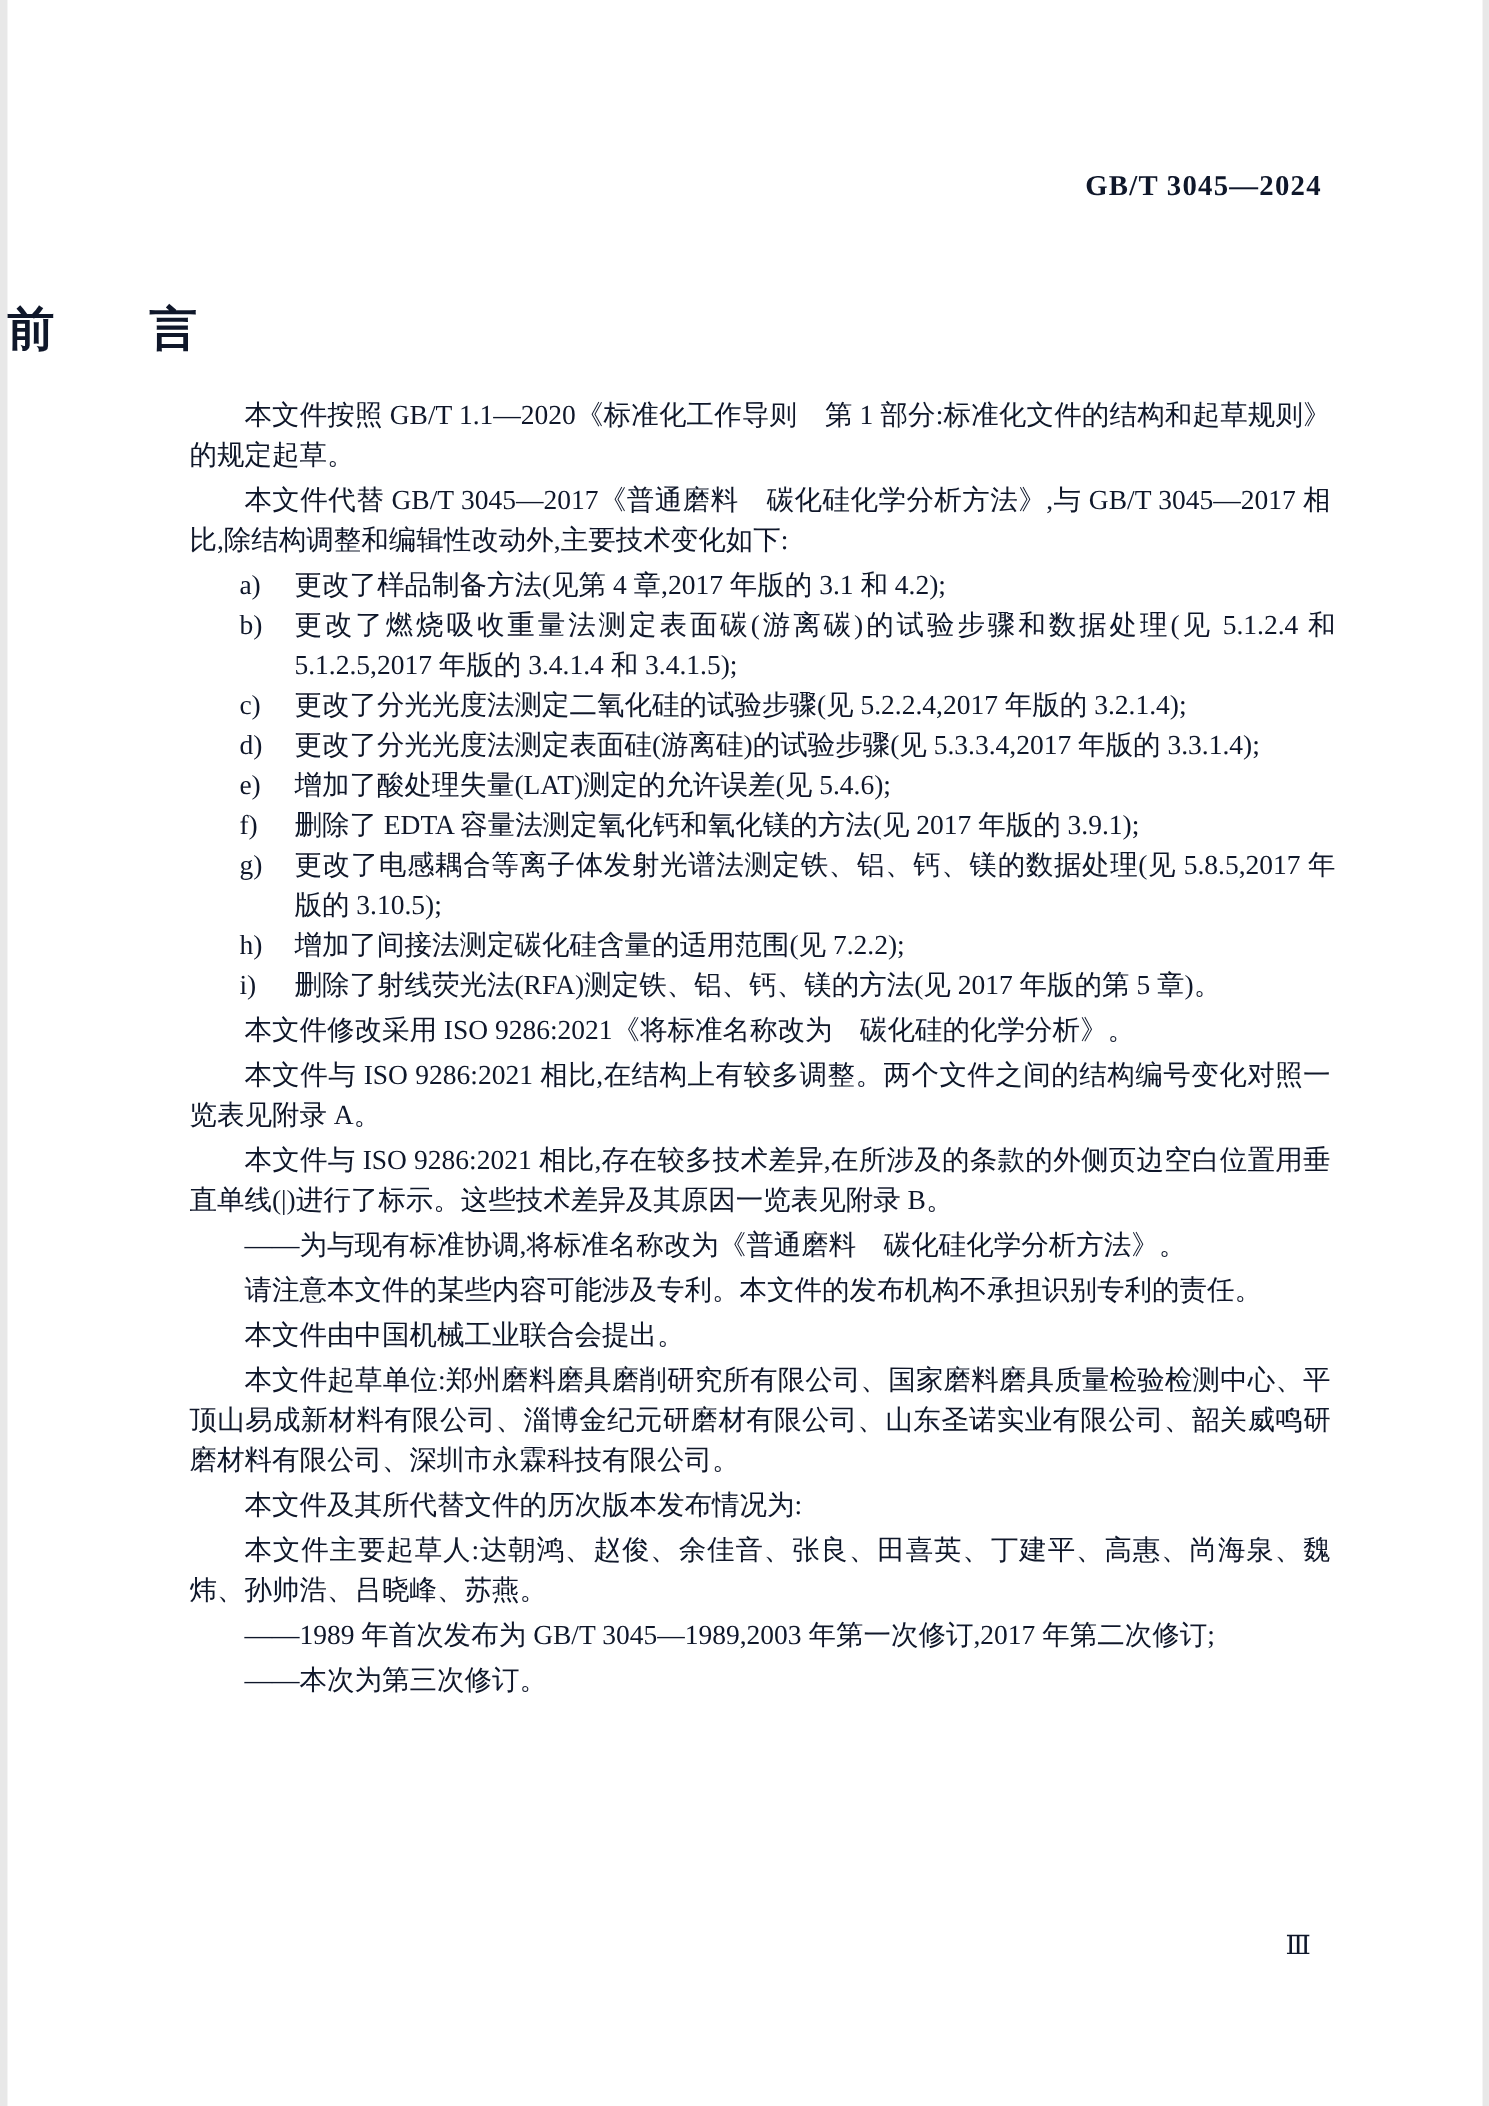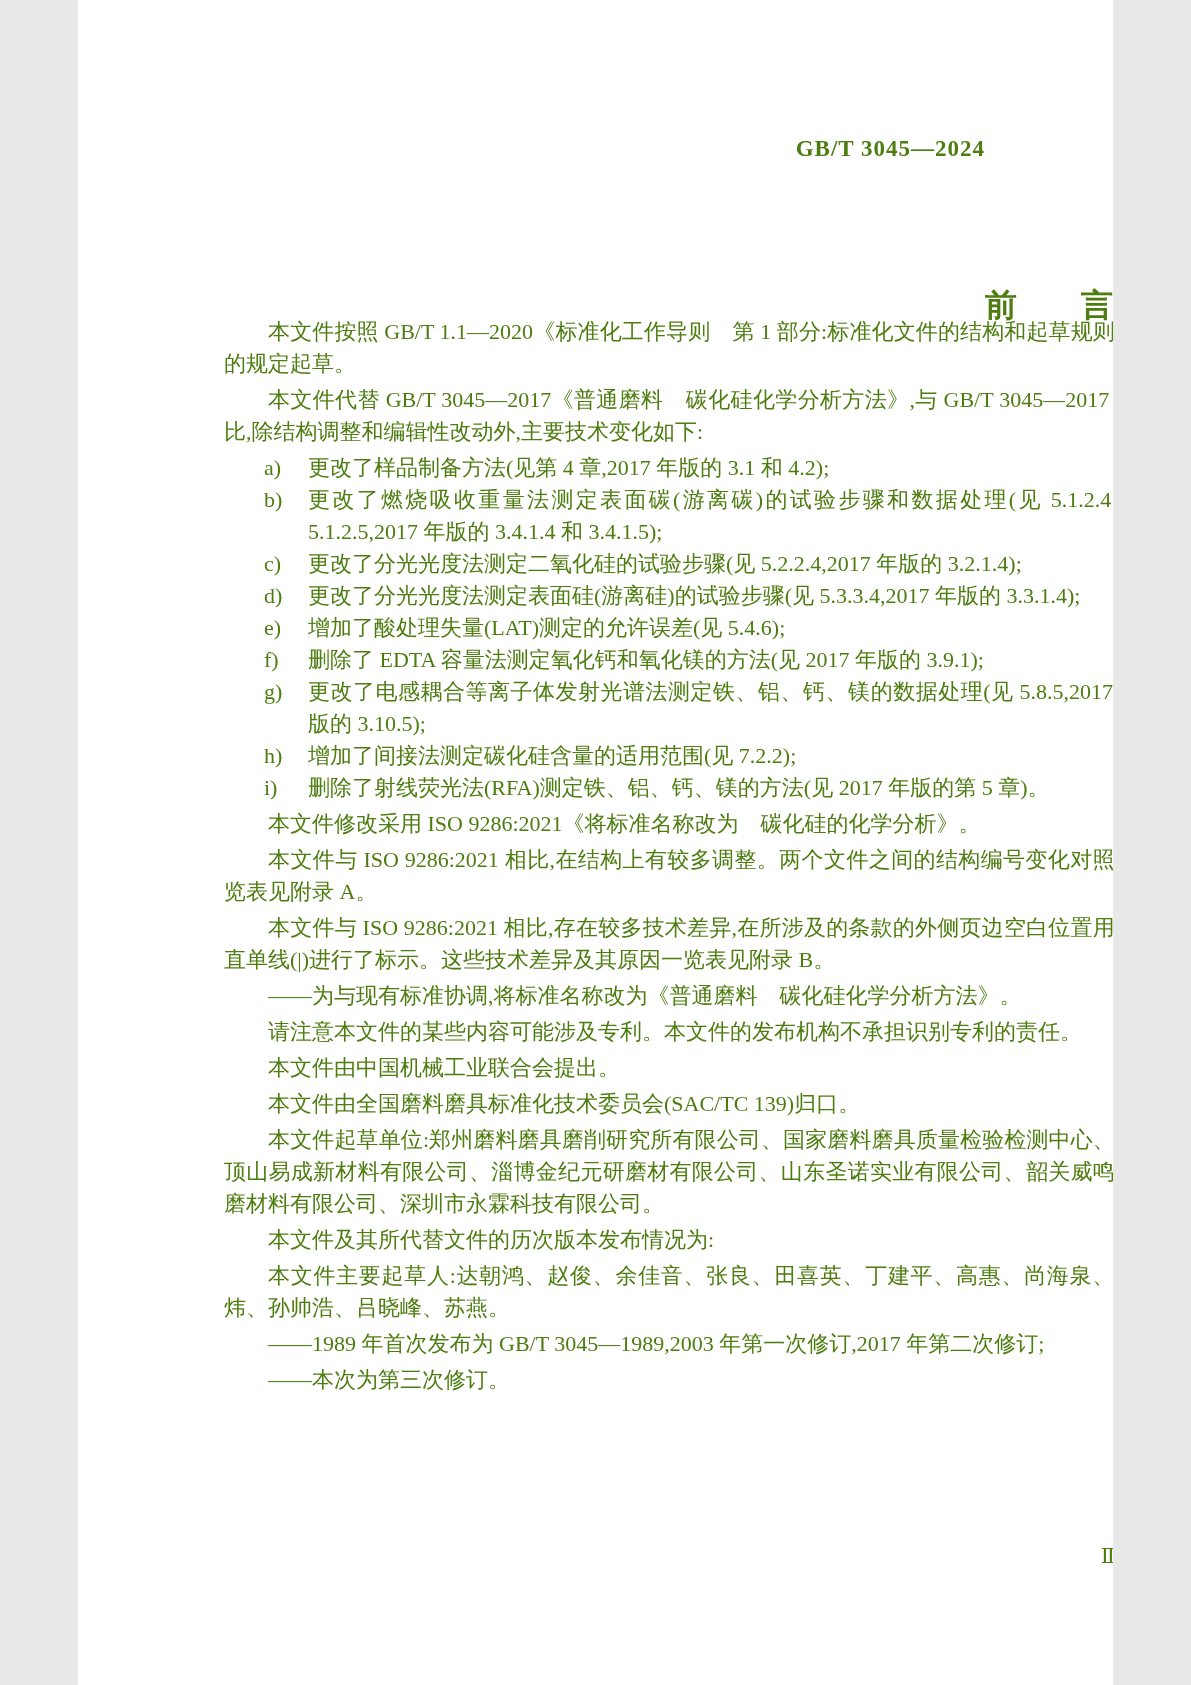--- a/index.html
+++ b/index.html
@@ -1,44 +1,43 @@
 <!DOCTYPE html>
 <html><head>
 <meta charset="utf-8">
 <style>
   html, body { margin: 0; padding: 0; background: #e8e8e8; }
   .page {
     position: relative;
-    width: 1035px;
+    width: 1180px;
     height: 1685px;
     background: #ffffff;
     margin: 0 auto;
     overflow: hidden;
-    color: #4d7c0f;
+    color: #0f172a;
     font-family: "Liberation Serif", "DejaVu Serif", serif;
   }
   .doc-code {
     position: absolute;
     top: 136px;
     right: 128px;
     font-size: 23px;
     font-weight: bold;
     letter-spacing: 1px;
     font-family: "Liberation Serif", "DejaVu Serif", serif;
   }
   .doc-title {
     position: absolute;
     top: 238px;
     left: 0;
     width: 100%;
-    text-align: right;
-    font-size: 32px;
+    text-align: left;
+    font-size: 38px;
     font-weight: bold;
     font-family: "Liberation Sans", "DejaVu Sans", sans-serif;
-    margin-top: 46px;
   }
   .doc-body {
     position: absolute;
     top: 312px;
     left: 142px;
     width: 921px;
     font-size: 22px;
     line-height: 32px;
     text-align: justify;
   }
@@ -114,21 +113,20 @@
       <span class="change-label">i)</span>
       <span>删除了射线荧光法(RFA)测定铁、铝、钙、镁的方法(见 2017 年版的第 5 章)。</span>
     </div>
 
     <p>本文件修改采用 ISO 9286:2021《将标准名称改为　碳化硅的化学分析》。</p>
     <p>本文件与 ISO 9286:2021 相比,在结构上有较多调整。两个文件之间的结构编号变化对照一览表见附录 A。</p>
     <p>本文件与 ISO 9286:2021 相比,存在较多技术差异,在所涉及的条款的外侧页边空白位置用垂直单线(|)进行了标示。这些技术差异及其原因一览表见附录 B。</p>
     <p>——为与现有标准协调,将标准名称改为《普通磨料　碳化硅化学分析方法》。</p>
     <p>请注意本文件的某些内容可能涉及专利。本文件的发布机构不承担识别专利的责任。</p>
     <p>本文件由中国机械工业联合会提出。</p>
-    <p>本文件由全国磨料磨具标准化技术委员会(SAC/TC 139)归口。</p>
     <p>本文件起草单位:郑州磨料磨具磨削研究所有限公司、国家磨料磨具质量检验检测中心、平顶山易成新材料有限公司、淄博金纪元研磨材有限公司、山东圣诺实业有限公司、韶关威鸣研磨材料有限公司、深圳市永霖科技有限公司。</p>
     <p>本文件及其所代替文件的历次版本发布情况为:</p>
     <p>本文件主要起草人:达朝鸿、赵俊、余佳音、张良、田喜英、丁建平、高惠、尚海泉、魏炜、孙帅浩、吕晓峰、苏燕。</p>
     <p>——1989 年首次发布为 GB/T 3045—1989,2003 年第一次修订,2017 年第二次修订;</p>
     <p>——本次为第三次修订。</p>
   </div>
 
   <div class="page-number">Ⅲ</div>
 
 </div>

